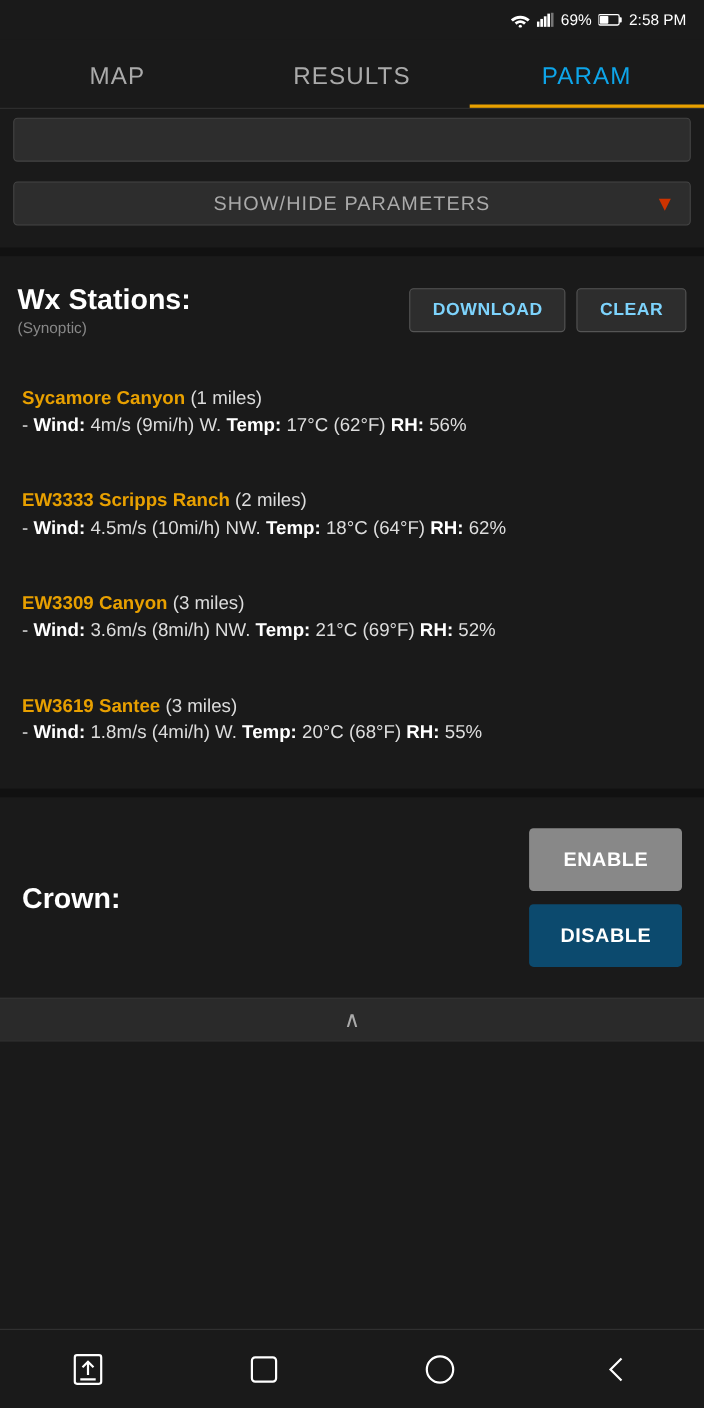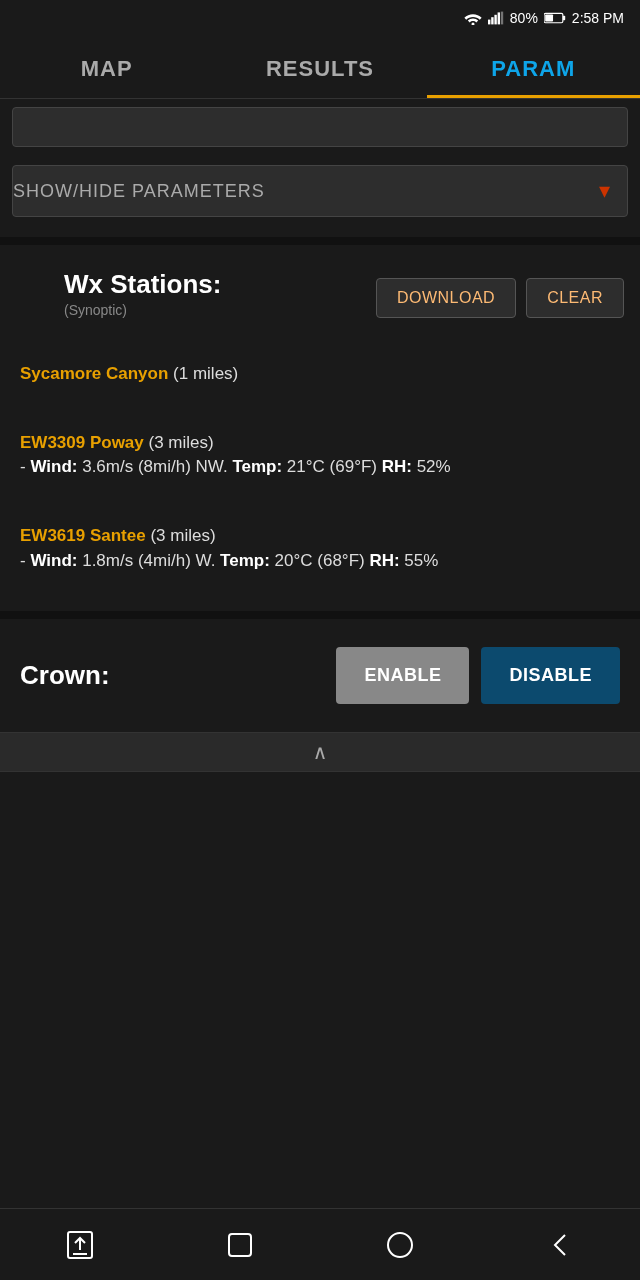--- a/index.html
+++ b/index.html
@@ -36,21 +36,21 @@
     .nav-tabs {
       background: #1a1a1a;
       display: flex;
       border-bottom: 1px solid #333;
     }
     .nav-tab {
       flex: 1;
       text-align: center;
       padding: 20px 4px 16px;
       font-size: 22px;
-      font-weight: bold;
+      font-weight: normal;
       color: #aaaaaa;
       letter-spacing: 1px;
       cursor: pointer;
       position: relative;
     }
     .nav-tab.active {
       color: #0ea5e9;
     }
     .nav-tab.active::after {
       content: '';
@@ -80,24 +80,24 @@
     
     .params-bar {
       background: #1a1a1a;
       padding: 10px 12px 20px;
     }
     .params-button {
       width: 100%;
       background: #2d2d2d;
       border: 1px solid #444;
       border-radius: 4px;
-      height: 52px;
-      display: flex;
-      align-items: center;
-      justify-content: flex-start;
+      height: 40px;
+      display: flex;
+      align-items: center;
+      justify-content: center;
       color: #aaa;
       font-size: 18px;
       letter-spacing: 1px;
       cursor: pointer;
       position: relative;
     }
     .params-button .chevron {
       position: absolute;
       right: 16px;
       color: #cc3300;
@@ -110,46 +110,45 @@
       background: #111;
     }
 
     
     .wx-section {
       background: #1a1a1a;
       padding: 24px 16px 20px;
     }
     .wx-header {
       display: flex;
-      align-items: flex-end;
+      align-items: center;
       gap: 0;
       margin-bottom: 20px;
-      margin-left: 48px;
     }
     .wx-title {
       font-size: 26px;
       font-weight: bold;
       color: #ffffff;
     }
     .wx-subtitle {
       font-size: 14px;
       color: #888;
       margin-top: 2px;
     }
     .wx-buttons {
       display: flex;
       gap: 10px;
       margin-left: auto;
     }
     .wx-btn {
       background: #2d2d2d;
       border: 1px solid #555;
-      color: #fdba74;
+      color: #7dd3fc;
       font-size: 16px;
-      font-weight: normal;
+      font-weight: bold;
       padding: 10px 20px;
       border-radius: 4px;
       cursor: pointer;
       letter-spacing: 0.5px;
     }
 
     
     .station-list {
       padding: 0 4px;
     }
@@ -186,20 +185,21 @@
     }
     .crown-title {
       font-size: 26px;
       font-weight: bold;
       color: #ffffff;
     }
     .crown-buttons {
       display: flex;
       gap: 12px;
       margin-left: auto;
+      flex-direction: column;
     }
     .crown-btn {
       font-size: 18px;
       font-weight: bold;
       padding: 18px 28px;
       border-radius: 4px;
       cursor: pointer;
       border: none;
       letter-spacing: 0.5px;
     }
@@ -263,21 +263,21 @@
       <circle cx="12" cy="17" r="2" fill="white"></circle>
     </svg>
 
     <svg width="16" height="14" viewBox="0 0 20 16">
       <rect x="0" y="10" width="3" height="6" fill="white"></rect>
       <rect x="4" y="7" width="3" height="9" fill="white"></rect>
       <rect x="8" y="4" width="3" height="12" fill="white"></rect>
       <rect x="12" y="1" width="3" height="15" fill="white"></rect>
       <rect x="16" y="0" width="3" height="16" fill="white" opacity="0.4"></rect>
     </svg>
-    <span>80%</span>
+    <span>69%</span>
 
     <svg width="22" height="12" viewBox="0 0 28 14">
       <rect x="0" y="1" width="24" height="12" rx="2" ry="2" stroke="white" stroke-width="1.5" fill="none"></rect>
       <rect x="24" y="4" width="3" height="6" rx="1" fill="white"></rect>
       <rect x="1.5" y="2.5" width="10" height="9" rx="1" fill="white"></rect>
     </svg>
     <span>2:58 PM</span>
   </div>
 </div>
 
@@ -312,25 +312,36 @@
       <button class="wx-btn">CLEAR</button>
     </div>
   </div>
 
   <div class="station-list">
 
     <div class="station-entry">
       <span class="station-name">Sycamore Canyon</span>
       <span>(1 miles)</span>
       <br>
-    </div>
-
+      <span>
+        - <span class="wx-bold">Wind:</span> 4m/s (9mi/h) W. <span class="wx-bold">Temp:</span> 17°C (62°F) <span class="wx-bold">RH:</span> 56%
+      </span>
+    </div>
 
     <div class="station-entry">
-      <span class="station-name">EW3309 Poway</span>
+      <span class="station-name">EW3333 Scripps Ranch</span>
+      <span>(2 miles)</span>
+      <br>
+      <span>
+        - <span class="wx-bold">Wind:</span> 4.5m/s (10mi/h) NW. <span class="wx-bold">Temp:</span> 18°C (64°F) <span class="wx-bold">RH:</span> 62%
+      </span>
+    </div>
+
+    <div class="station-entry">
+      <span class="station-name">EW3309 Canyon</span>
       <span>(3 miles)</span>
       <br>
       <span>
         - <span class="wx-bold">Wind:</span> 3.6m/s (8mi/h) NW. <span class="wx-bold">Temp:</span> 21°C (69°F) <span class="wx-bold">RH:</span> 52%
       </span>
     </div>
 
 
     <div class="station-entry">
       <span class="station-name">EW3619 Santee</span>

